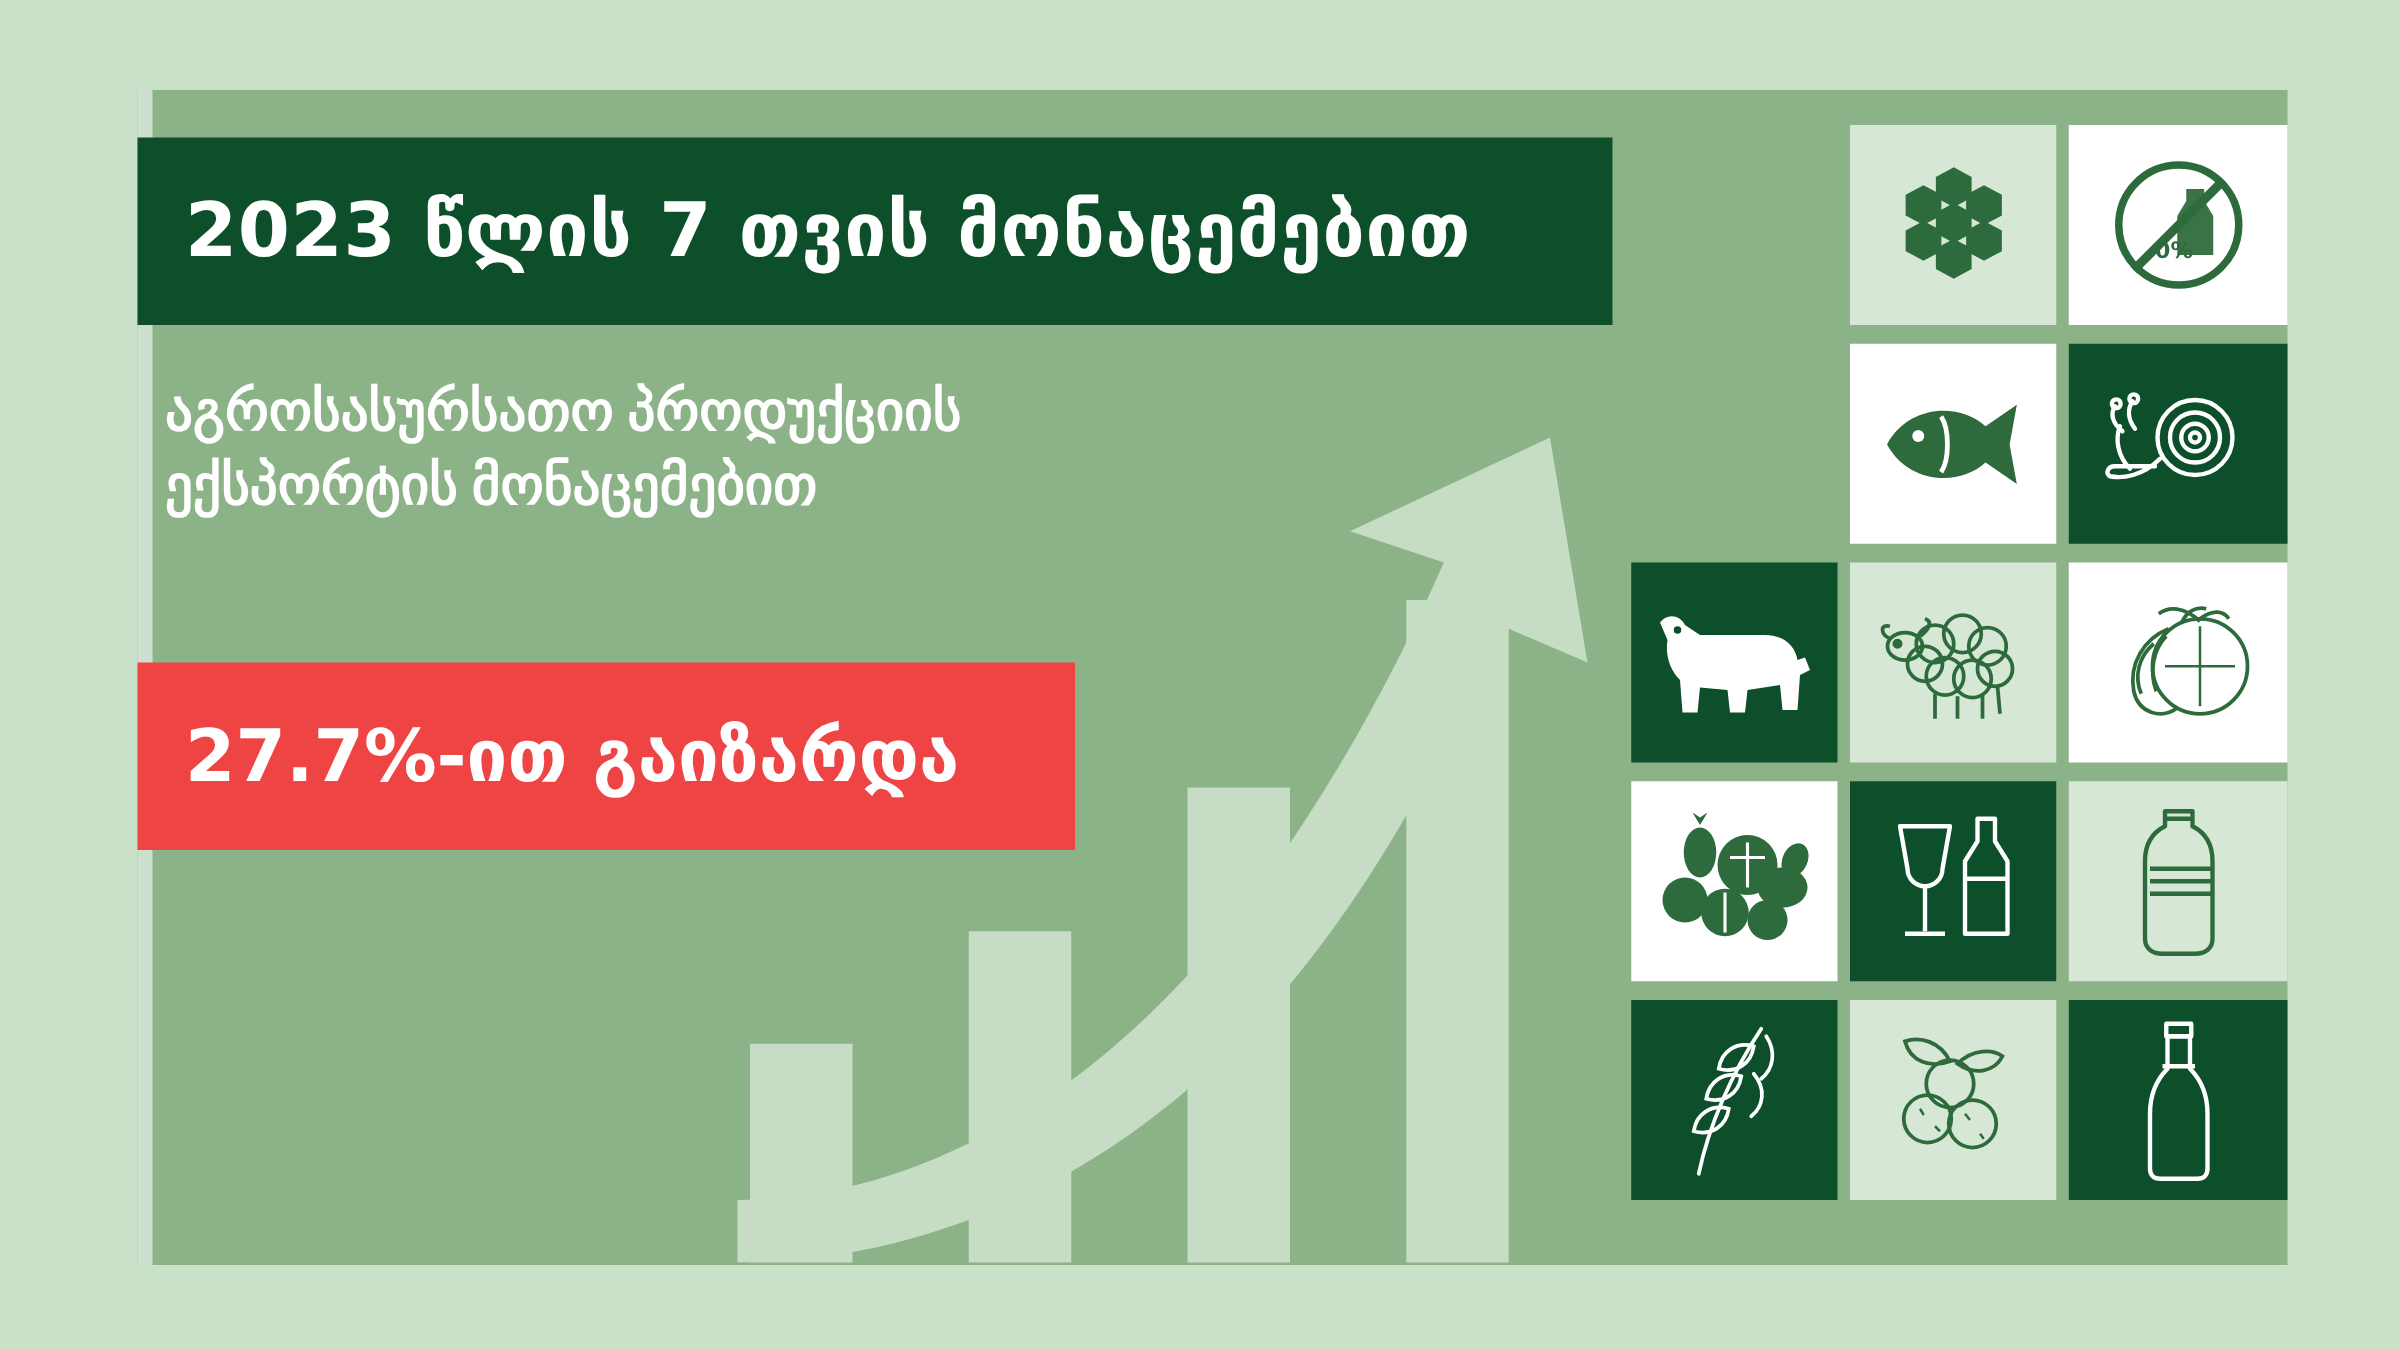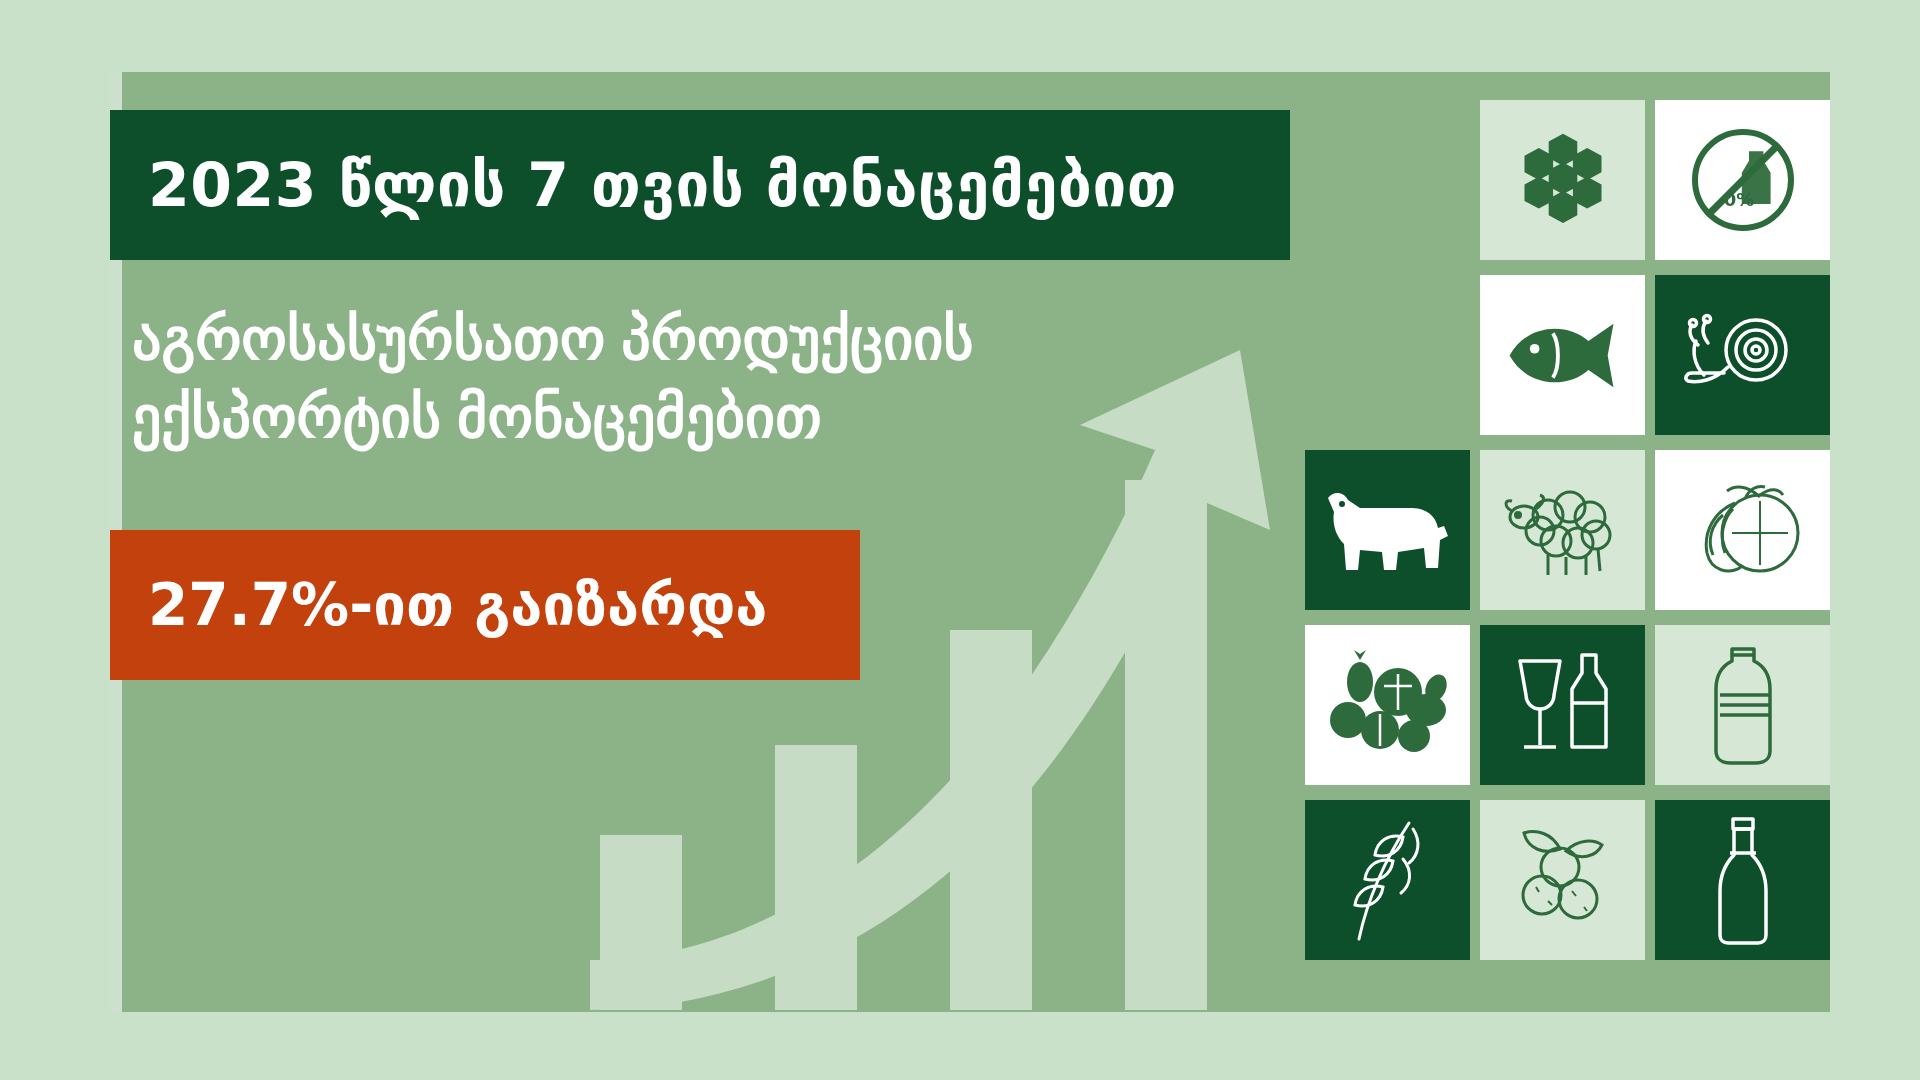--- a/index.html
+++ b/index.html
@@ -37,27 +37,27 @@
     position:absolute; left:110px; top:110px; width:1180px; height:150px;
     background:#0d4f2b; display:flex; align-items:center;
   }
   .title-bar .txt {
     color:#ffffff; font-size:60px; font-weight:700; letter-spacing:0.5px;
     padding-left:38px; white-space:nowrap;
     font-family:"DejaVu Sans","Liberation Sans",sans-serif;
   }
   .headline {
     position:absolute; left:132px; top:300px; width:1120px;
-    color:#ffffff; font-size:58px; font-weight:700; line-height:1.35;
-    font-family:Liberation Sans, sans-serif;
+    color:#ffffff; font-size:44px; font-weight:700; line-height:1.35;
+    font-family:Liberation Serif, serif;
   }
   .headline .l2 { display:block; }
   .stat-bar {
     position:absolute; left:110px; top:530px; width:750px; height:150px;
-    background:#c2410c; display:flex; align-items:center;
+    background:#ef4444; display:flex; align-items:center;
   }
   .stat-bar .txt {
     color:#ffffff; font-size:58px; font-weight:700;
     padding-left:38px; white-space:nowrap;
     font-family:"DejaVu Sans","Liberation Sans",sans-serif;
   }
   
   .grid { position:absolute; }
   .cell {
     position:absolute; display:flex; align-items:center; justify-content:center;

